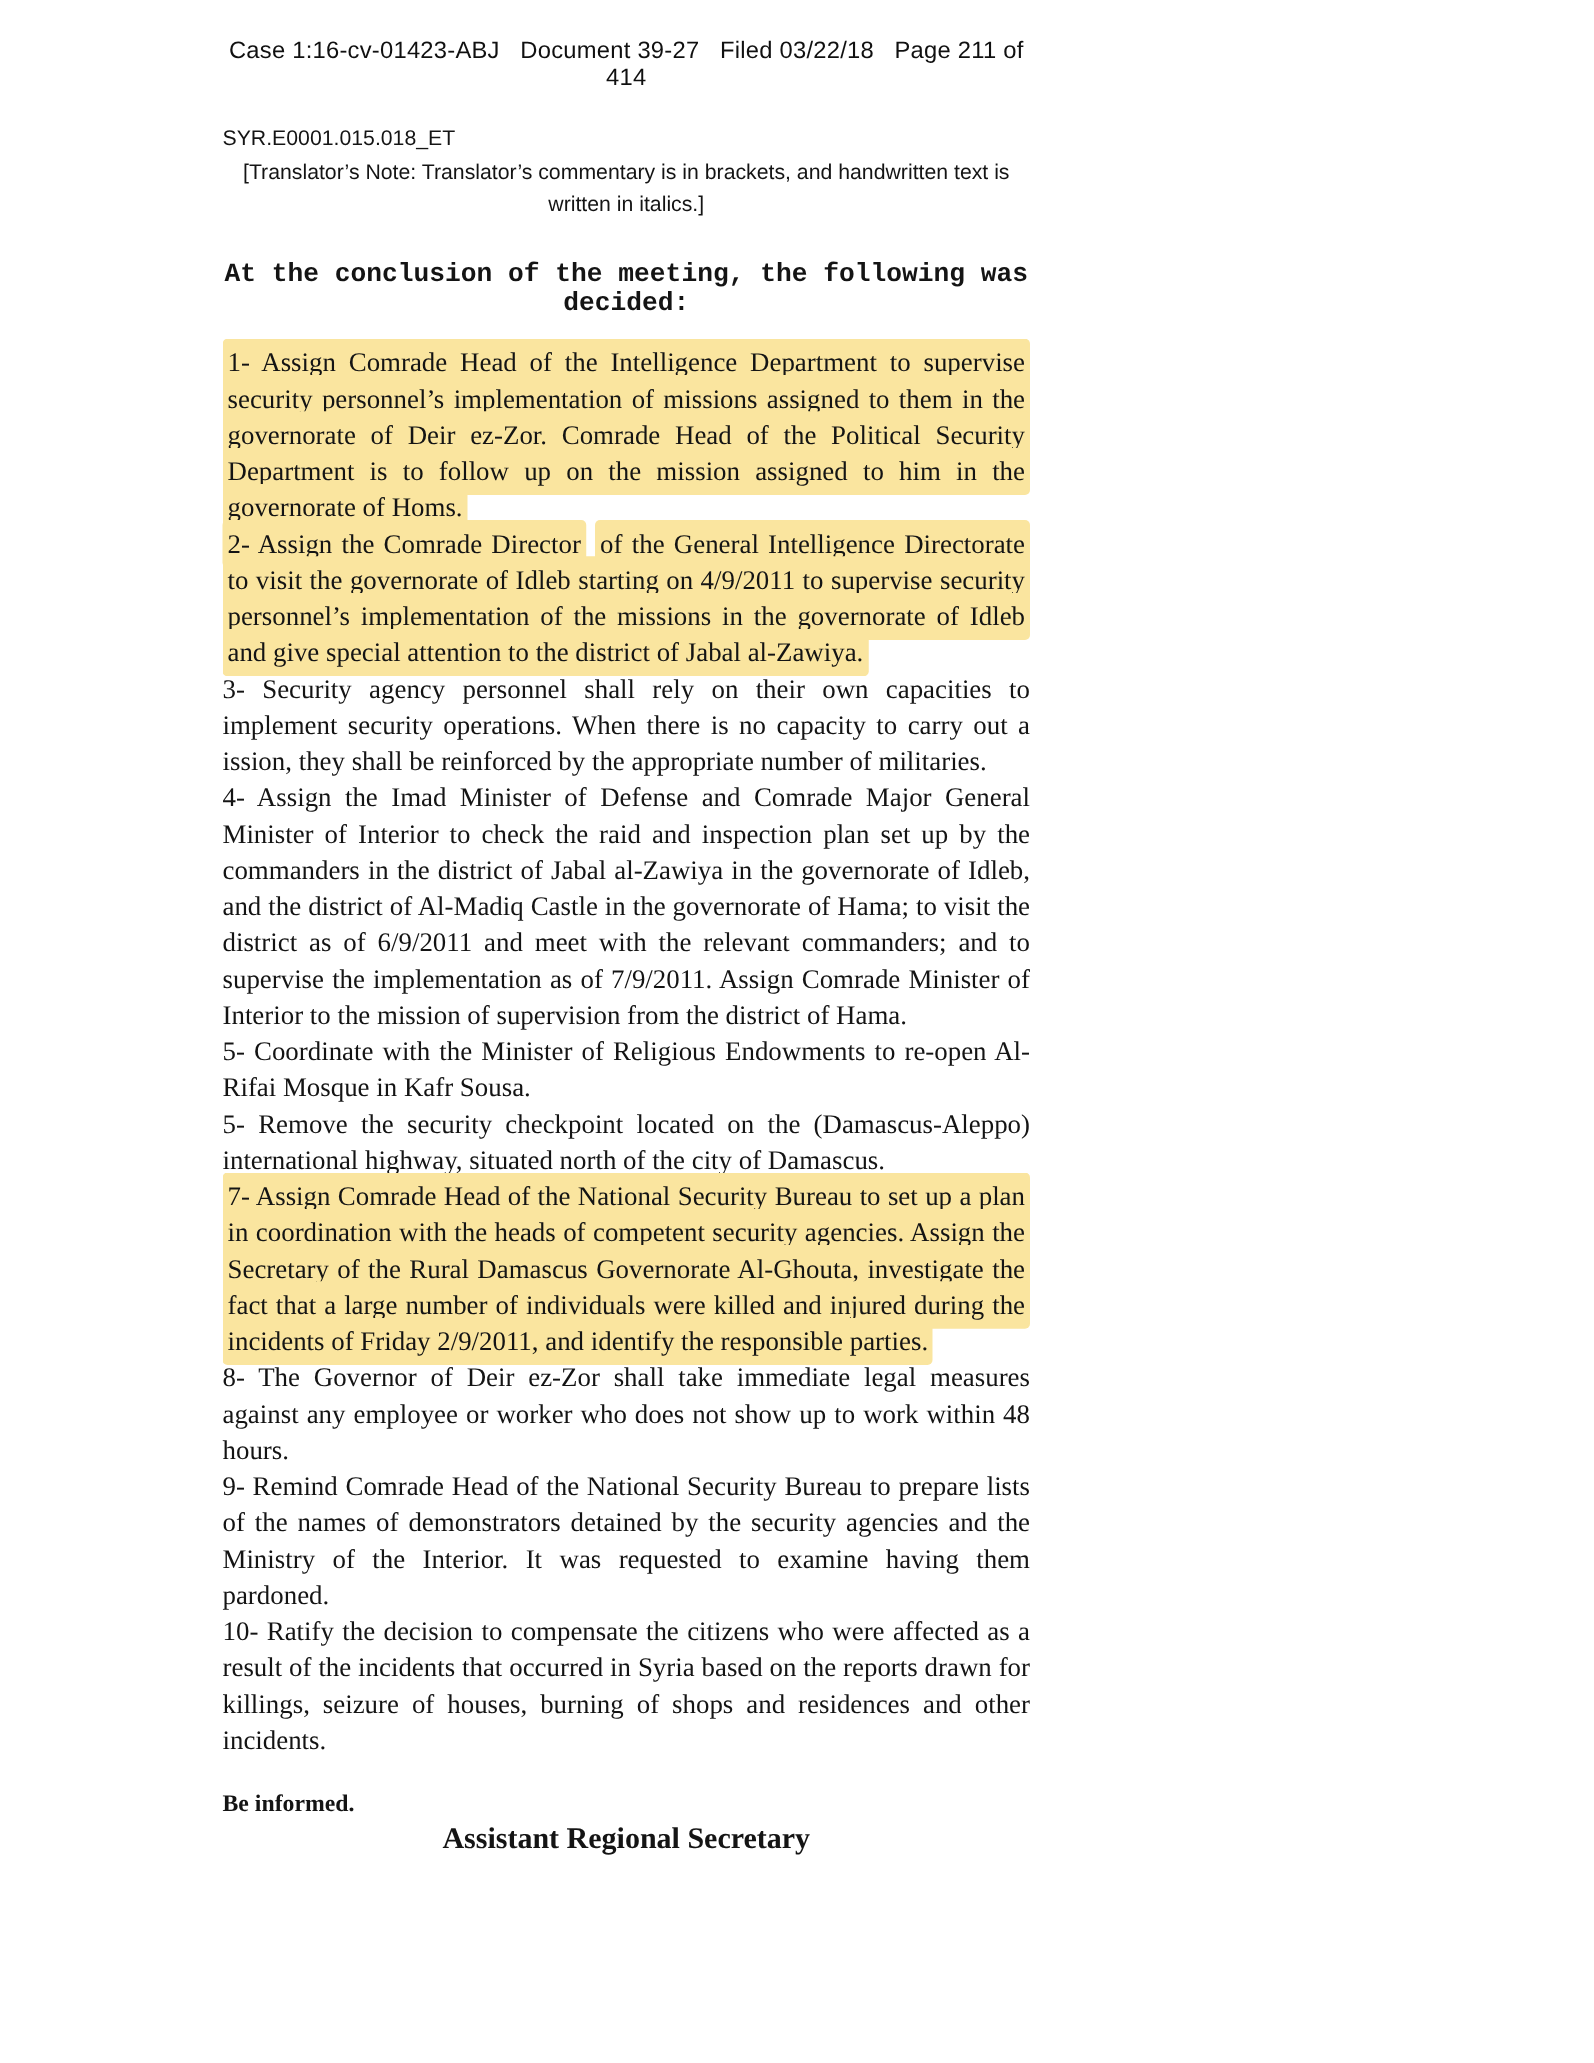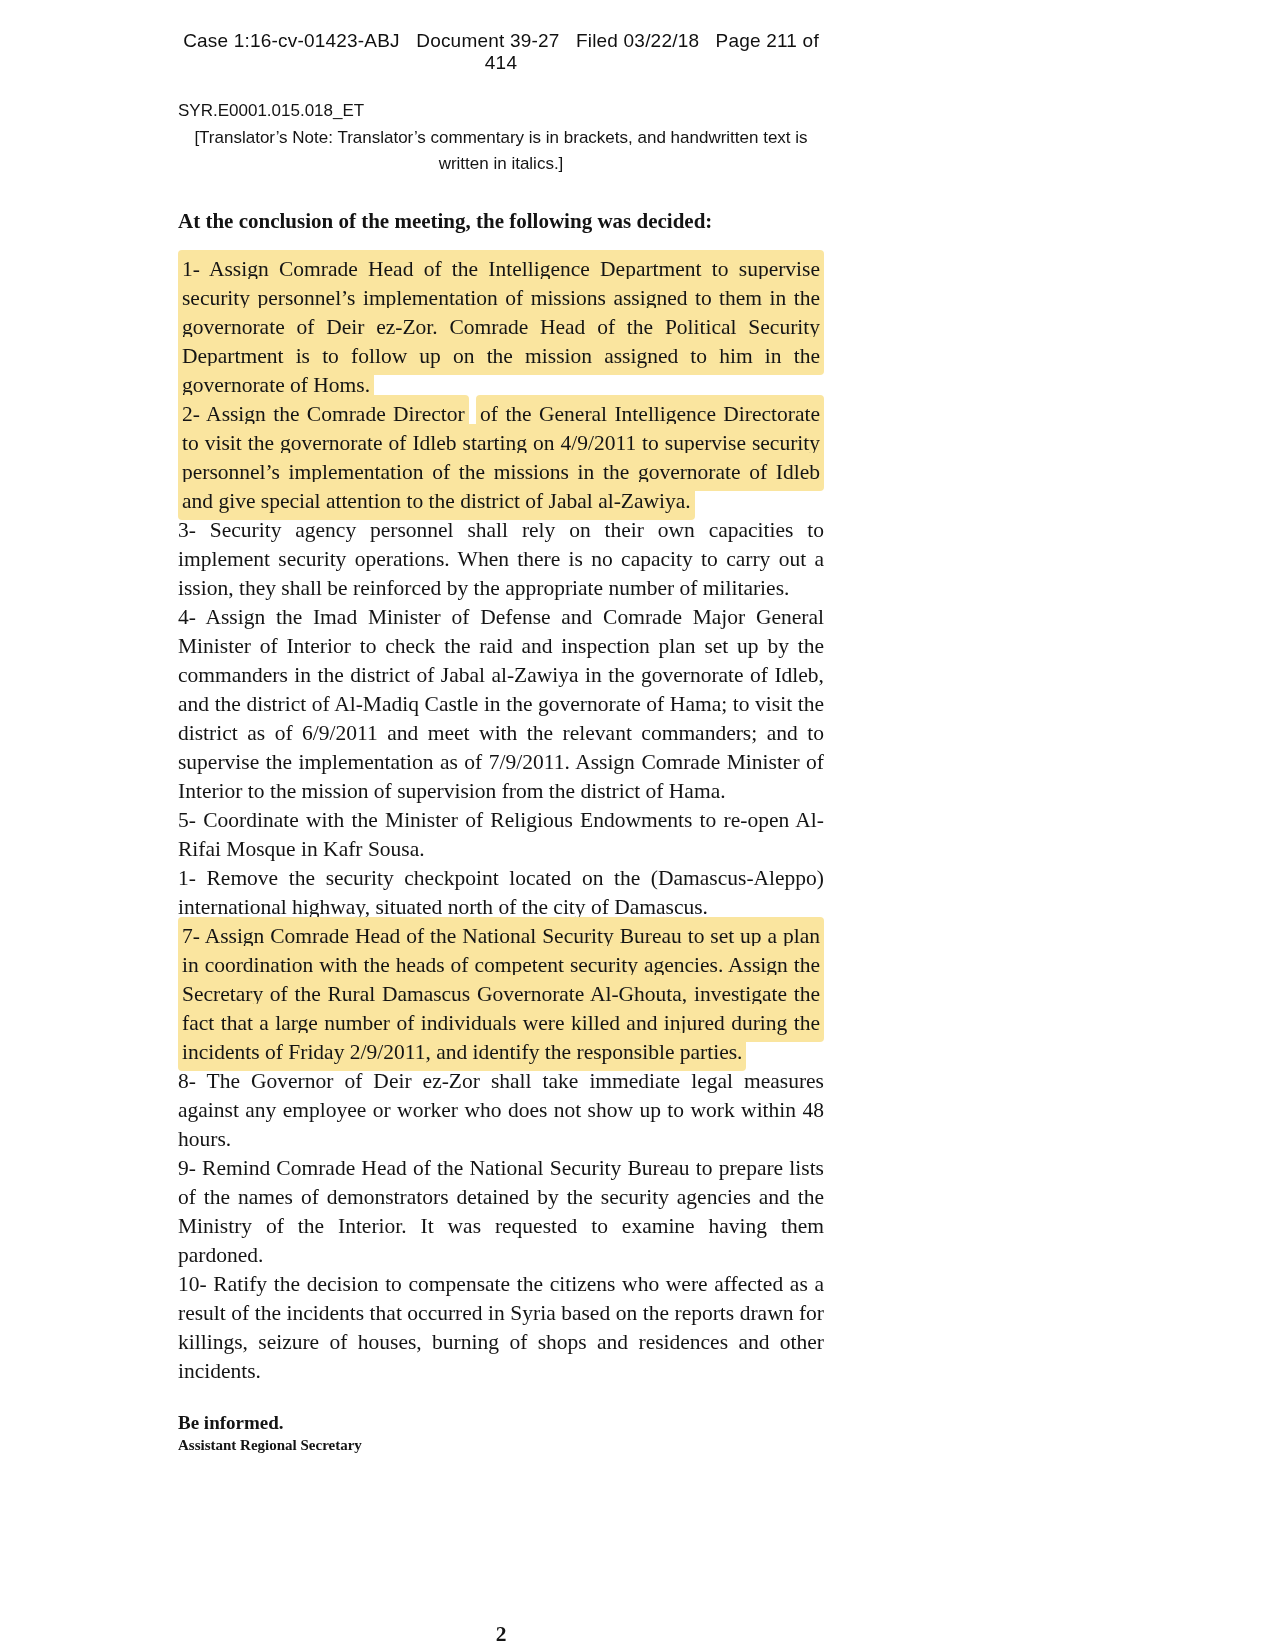--- a/index.html
+++ b/index.html
@@ -39,24 +39,24 @@
     max-width: 820px;
     margin: 4px auto 0 auto;
     font-family: "Liberation Sans", sans-serif;
     font-size: 17px;
     line-height: 26px;
     text-align: center;
   }
   
   .heading {
     margin: 32px 0 0 0;
-    font-family: Liberation Serif, serif;
+    font-family: Liberation Mono, monospace;
     font-size: 21px;
     font-weight: bold;
-    text-align: left;
+    text-align: center;
   }
   .decisions {
     margin-top: 21px;
     font-family: "Liberation Serif", serif;
     font-size: 21.5px;
     line-height: 29px;
     text-align: justify;
   }
   .item { margin: 0; }
   .hl {
@@ -68,23 +68,23 @@
   }
   .closing {
     margin-top: 26px;
     font-family: "Liberation Serif", serif;
     font-size: 19px;
     font-weight: bold;
   }
   .signature {
     margin-top: 3px;
     font-family: "Liberation Serif", serif;
-    font-size: 15px;
+    font-size: 24px;
     font-weight: bold;
-    text-align: left;
+    text-align: center;
   }
   .page-number {
     margin-top: 168px;
     font-family: "Liberation Serif", serif;
     font-size: 21.5px;
     font-weight: bold;
     text-align: center;
   }
 </style>
 </head>
@@ -99,21 +99,21 @@
   </header>
 
   <h1 class="heading">At the conclusion of the meeting, the following was decided:</h1>
 
   <div class="decisions" id="decisions">
       <p class="item"><span class="hl">1- Assign Comrade Head of the Intelligence Department to supervise security personnel’s implementation of missions assigned to them in the governorate of Deir ez-Zor. Comrade Head of the Political Security Department is to follow up on the mission assigned to him in the governorate of Homs.</span></p>
       <p class="item"><span class="hl">2- Assign the Comrade Director</span><span class="plain"> </span><span class="hl">of the General Intelligence Directorate to visit the governorate of Idleb starting on 4/9/2011 to supervise security personnel’s implementation of the missions in the governorate of Idleb and give special attention to the district of Jabal al-Zawiya.</span></p>
       <p class="item"><span class="plain">3- Security agency personnel shall rely on their own capacities to implement security operations. When there is no capacity to carry out a ission, they shall be reinforced by the appropriate number of militaries.</span></p>
       <p class="item"><span class="plain">4- Assign the Imad Minister of Defense and Comrade Major General Minister of Interior to check the raid and inspection plan set up by the commanders in the district of Jabal al-Zawiya in the governorate of Idleb, and the district of Al-Madiq Castle in the governorate of Hama; to visit the district as of 6/9/2011 and meet with the relevant commanders; and to supervise the implementation as of 7/9/2011. Assign Comrade Minister of Interior to the mission of supervision from the district of Hama.</span></p>
       <p class="item"><span class="plain">5- Coordinate with the Minister of Religious Endowments to re-open Al-Rifai Mosque in Kafr Sousa.</span></p>
-      <p class="item"><span class="plain">1- Remove the security checkpoint located on the (Damascus-Aleppo) international highway, situated north of the city of Damascus.</span></p>
+      <p class="item"><span class="plain">5- Remove the security checkpoint located on the (Damascus-Aleppo) international highway, situated north of the city of Damascus.</span></p>
       <p class="item"><span class="hl">7- Assign Comrade Head of the National Security Bureau to set up a plan in coordination with the heads of competent security agencies. Assign the Secretary of the Rural Damascus Governorate Al-Ghouta, investigate the fact that a large number of individuals were killed and injured during the incidents of Friday 2/9/2011, and identify the responsible parties.</span></p>
       <p class="item"><span class="plain">8- The Governor of Deir ez-Zor shall take immediate legal measures against any employee or worker who does not show up to work within 48 hours.</span></p>
       <p class="item"><span class="plain">9- Remind Comrade Head of the National Security Bureau to prepare lists of the names of demonstrators detained by the security agencies and the Ministry of the Interior. It was requested to examine having them pardoned.</span></p>
       <p class="item"><span class="plain">10- Ratify the decision to compensate the citizens who were affected as a result of the incidents that occurred in Syria based on the reports drawn for killings, seizure of houses, burning of shops and residences and other incidents.</span></p>
     </div>
 
   <div class="closing">Be informed.</div>
 
   <div class="signature">Assistant Regional Secretary</div>
 

